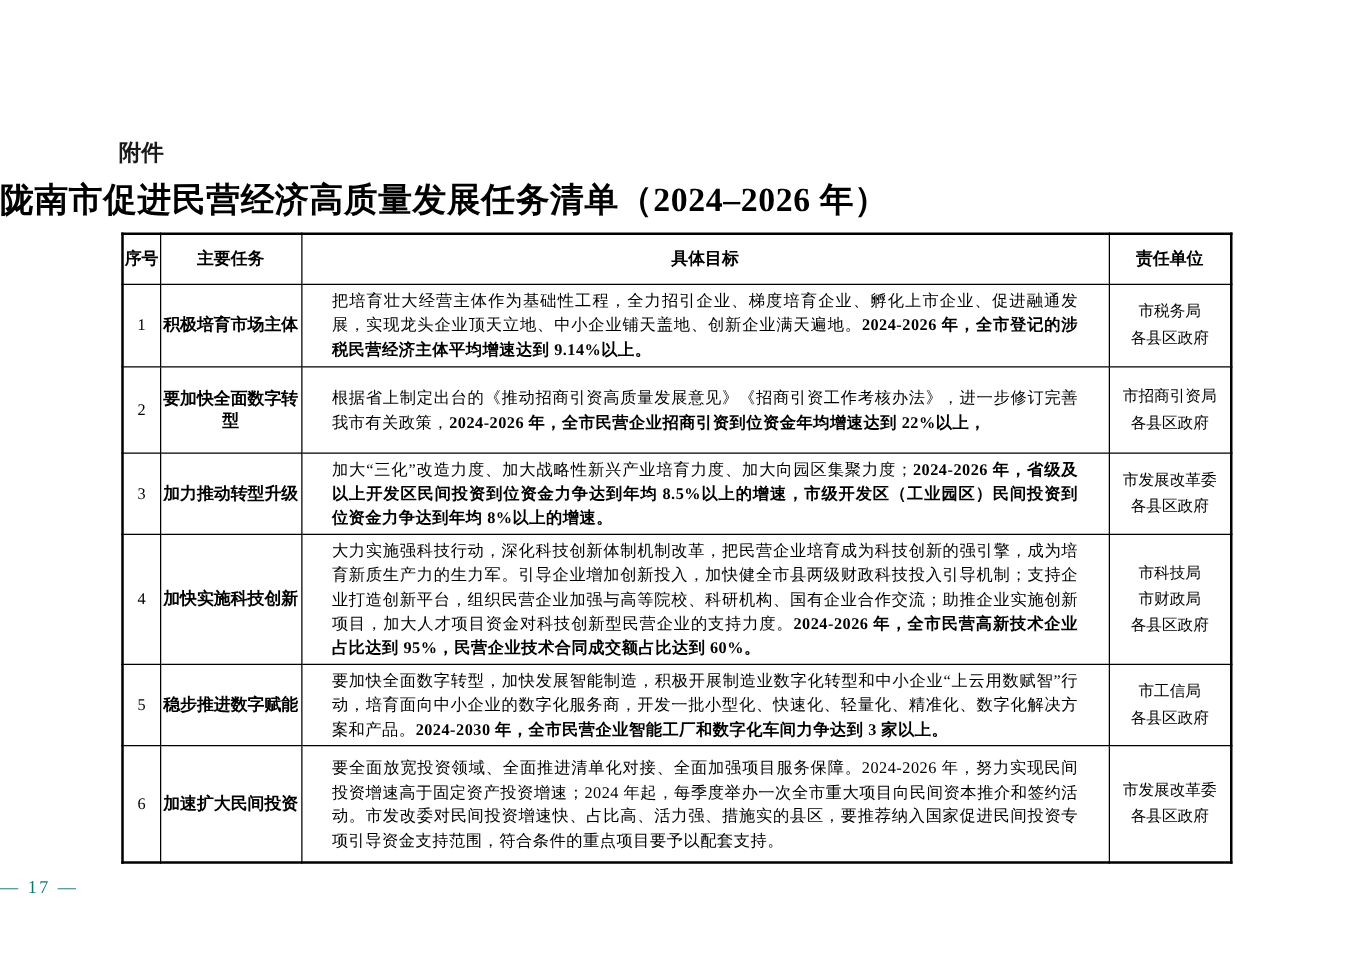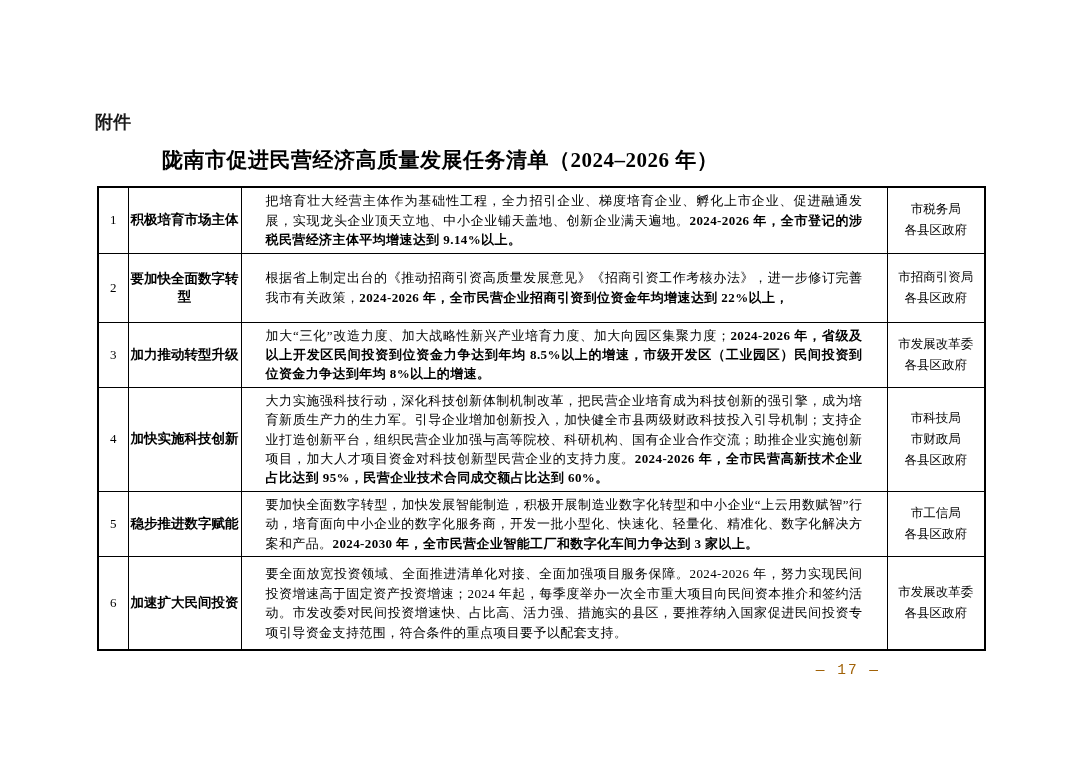--- a/index.html
+++ b/index.html
@@ -18,23 +18,22 @@
   .attachment {
     margin-left: 95px;
     font-family: "Liberation Sans", "DejaVu Sans", sans-serif;
     font-weight: 700;
     font-size: 18px;
     line-height: 22px;
     color: #1a1a1a;
   }
   .doc-title {
     margin-top: 10px;
-    text-align: center;
     font-weight: 700;
-    font-size: 21px;
+    font-size: 27px;
     line-height: 34px;
     letter-spacing: 0.5px;
     color: #000;
   }
   table.task-table {
     margin: 9px auto 0 97px;
     width: 887px;
     border-collapse: collapse;
     table-layout: fixed;
     border: 2px solid #000;
@@ -79,25 +78,24 @@
   td.cell-goal .goal-highlight { font-weight: 700; }
   td.cell-unit {
     text-align: center;
     font-size: 12.5px;
     line-height: 21px;
     padding: 2px 2px;
   }
   td.cell-unit span { display: block; }
   .page-number {
     margin-top: 11px;
-    text-align: right;
+    text-align: left;
     font-size: 14.5px;
     letter-spacing: 2px;
-    color: #a16207;
-    font-family: Liberation Mono, monospace;
+    color: #0f766e;
   }
   
   tr.row-0 { height: 66px; }
   tr.row-1 { height: 65px; }
   tr.row-2 { height: 65px; }
   tr.row-3 { height: 82px; }
   tr.row-4 { height: 63px; }
   tr.row-5 { height: 94px; }
 </style>
 </head>
@@ -110,20 +108,26 @@
   <div class="doc-title">陇南市促进民营经济高质量发展任务清单（2024–2026 年）</div>
 
   <table class="task-table">
     <colgroup>
       <col class="col-no">
         <col class="col-task">
         <col class="col-goal">
         <col class="col-unit">
     </colgroup>
     <tbody>
+        <tr class="head-row">
+      <th>序号</th>
+      <th>主要任务</th>
+      <th>具体目标</th>
+      <th>责任单位</th>
+    </tr>
 
     <tr class="row-0">
       <td class="cell-no">1</td>
       <td class="cell-task">积极培育市场主体</td>
       <td class="cell-goal"><span>把培育壮大经营主体作为基础性工程，全力招引企业、梯度培育企业、孵化上市企业、促进融通发展，实现龙头企业顶天立地、中小企业铺天盖地、创新企业满天遍地。</span><span class="goal-highlight">2024-2026 年，全市登记的涉税民营经济主体平均增速达到 9.14%以上。</span></td>
       <td class="cell-unit">
             <span>市税务局</span>
             <span>各县区政府</span>
             <span></span>
           </td>

